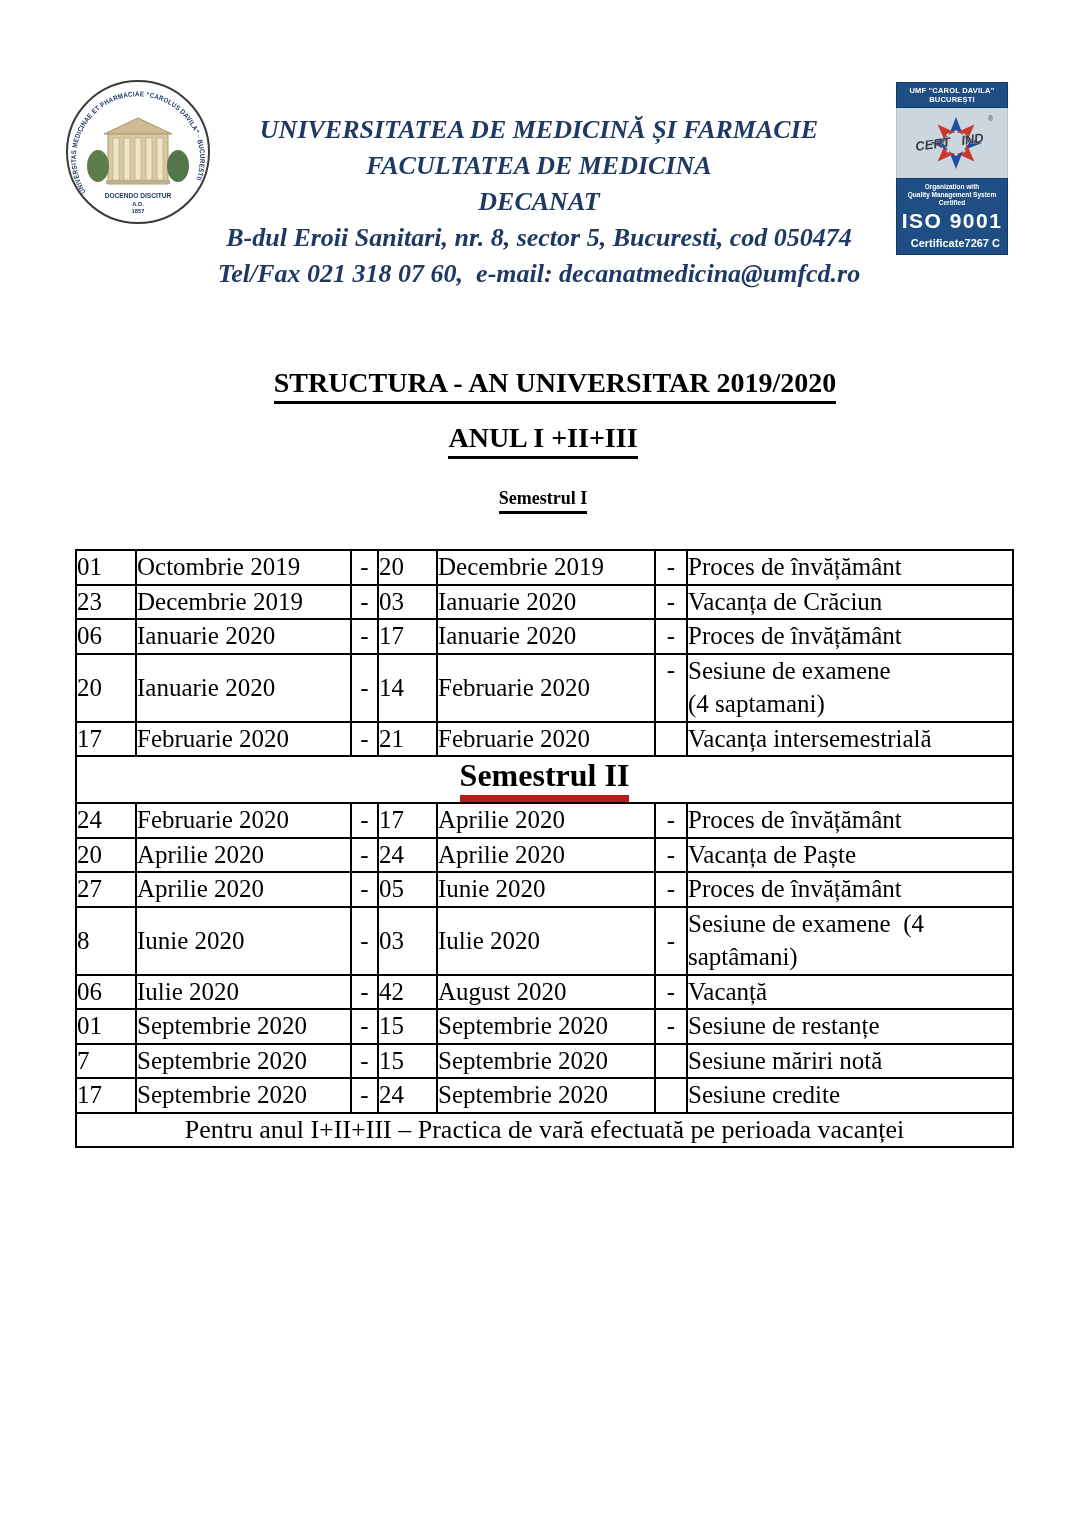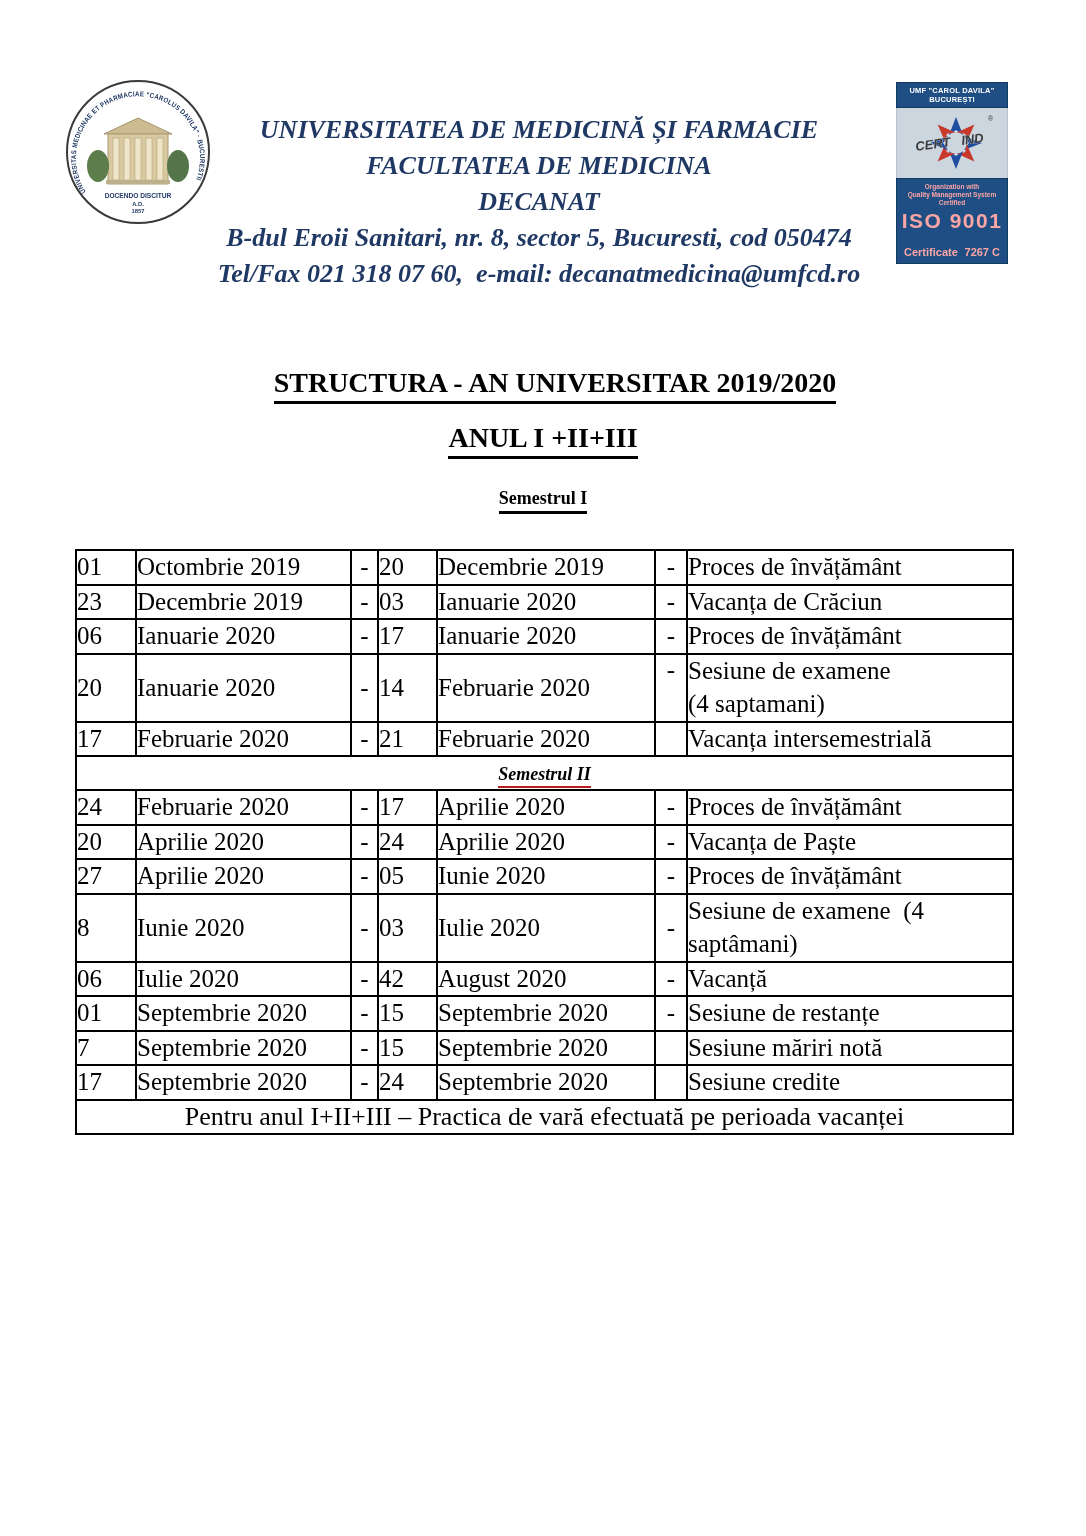--- a/index.html
+++ b/index.html
@@ -20,25 +20,25 @@
 
   
   .badge { position:absolute; left:896px; top:82px; width:112px; font-family:"Liberation Sans", sans-serif; }
   .badge-top {
     background:#1e4e84; color:#fff; font-size:7.5px; font-weight:bold;
     text-align:center; padding:3px 0; border:1px solid #12395f; letter-spacing:.2px;
   }
   .badge-mid { background:#ccd6df; height:70px; position:relative; border-left:1px solid #b9c4cf; border-right:1px solid #b9c4cf; }
   .badge-mid svg { position:absolute; left:50%; top:50%; transform:translate(-50%,-50%); }
   .badge-bottom {
-    background:#1e4e84; color:#fca5a5; text-align:center; padding:4px 0 5px; border:1px solid #12395f;
+    background:#1e4e84; color:#ffffff; text-align:center; padding:4px 0 5px; border:1px solid #12395f;
   }
   .b-small { font-size:6.5px; font-weight:bold; line-height:8px; }
   .b-iso { font-size:21px; font-weight:bold; letter-spacing:1.5px; line-height:23px; margin-top:2px; }
-  .b-cert { display:flex; justify-content:space-between; padding:0 7px; font-size:11px; font-weight:bold; margin-top:14px; }
+  .b-cert { display:flex; justify-content:flex-end; padding:0 7px; font-size:11px; font-weight:bold; margin-top:5px; }
 
   
   .title { position:absolute; left:0; width:100%; text-align:center; font-weight:bold; }
   .u { border-bottom:3px solid #000; padding-bottom:2px; display:inline-block; }
   .title-main  { top:367px; font-size:28px;margin-left:12px; }
   .title-year  { top:422px; font-size:28px; }
   .title-sem1  { top:488px; font-size:18px; }
 
   
   .schedule {
@@ -48,21 +48,21 @@
   .schedule td { border:2px solid #000; padding:0; vertical-align:middle; overflow:hidden; }
   .schedule tr { height:34px; }
   .schedule tr.tall { height:68px; }
   .cell-day   { padding-left:7px; }
   .cell-month { padding-left:9px; }
   .cell-dash  { text-align:center; }
   .cell-desc  { padding-left:11px; white-space:pre-wrap; line-height:1.3; }
   td.dash-top { vertical-align:top; padding-top:1px; }
   .section-row { height:78px; }
   .section-cell { text-align:center; vertical-align:bottom; padding-bottom:10px; }
-  .section-heading { font-weight:bold; font-size:18px; border-bottom:2px solid #b91c1c; padding-bottom:1px; display:inline-block;font-style:italic; }
+  .section-heading { font-weight:bold; font-size:32px; border-bottom:7px solid #b91c1c; padding-bottom:1px; display:inline-block; }
   .note-row { height:336px; }
   .note-cell { vertical-align:top; text-align:center; padding-top:40px; font-size:26px;border-radius:10px; }
 </style>
 </head>
 <body>
 
 <div class="page">
 
   <div class="seal">
     <svg width="148" height="148" viewBox="0 0 148 148">

